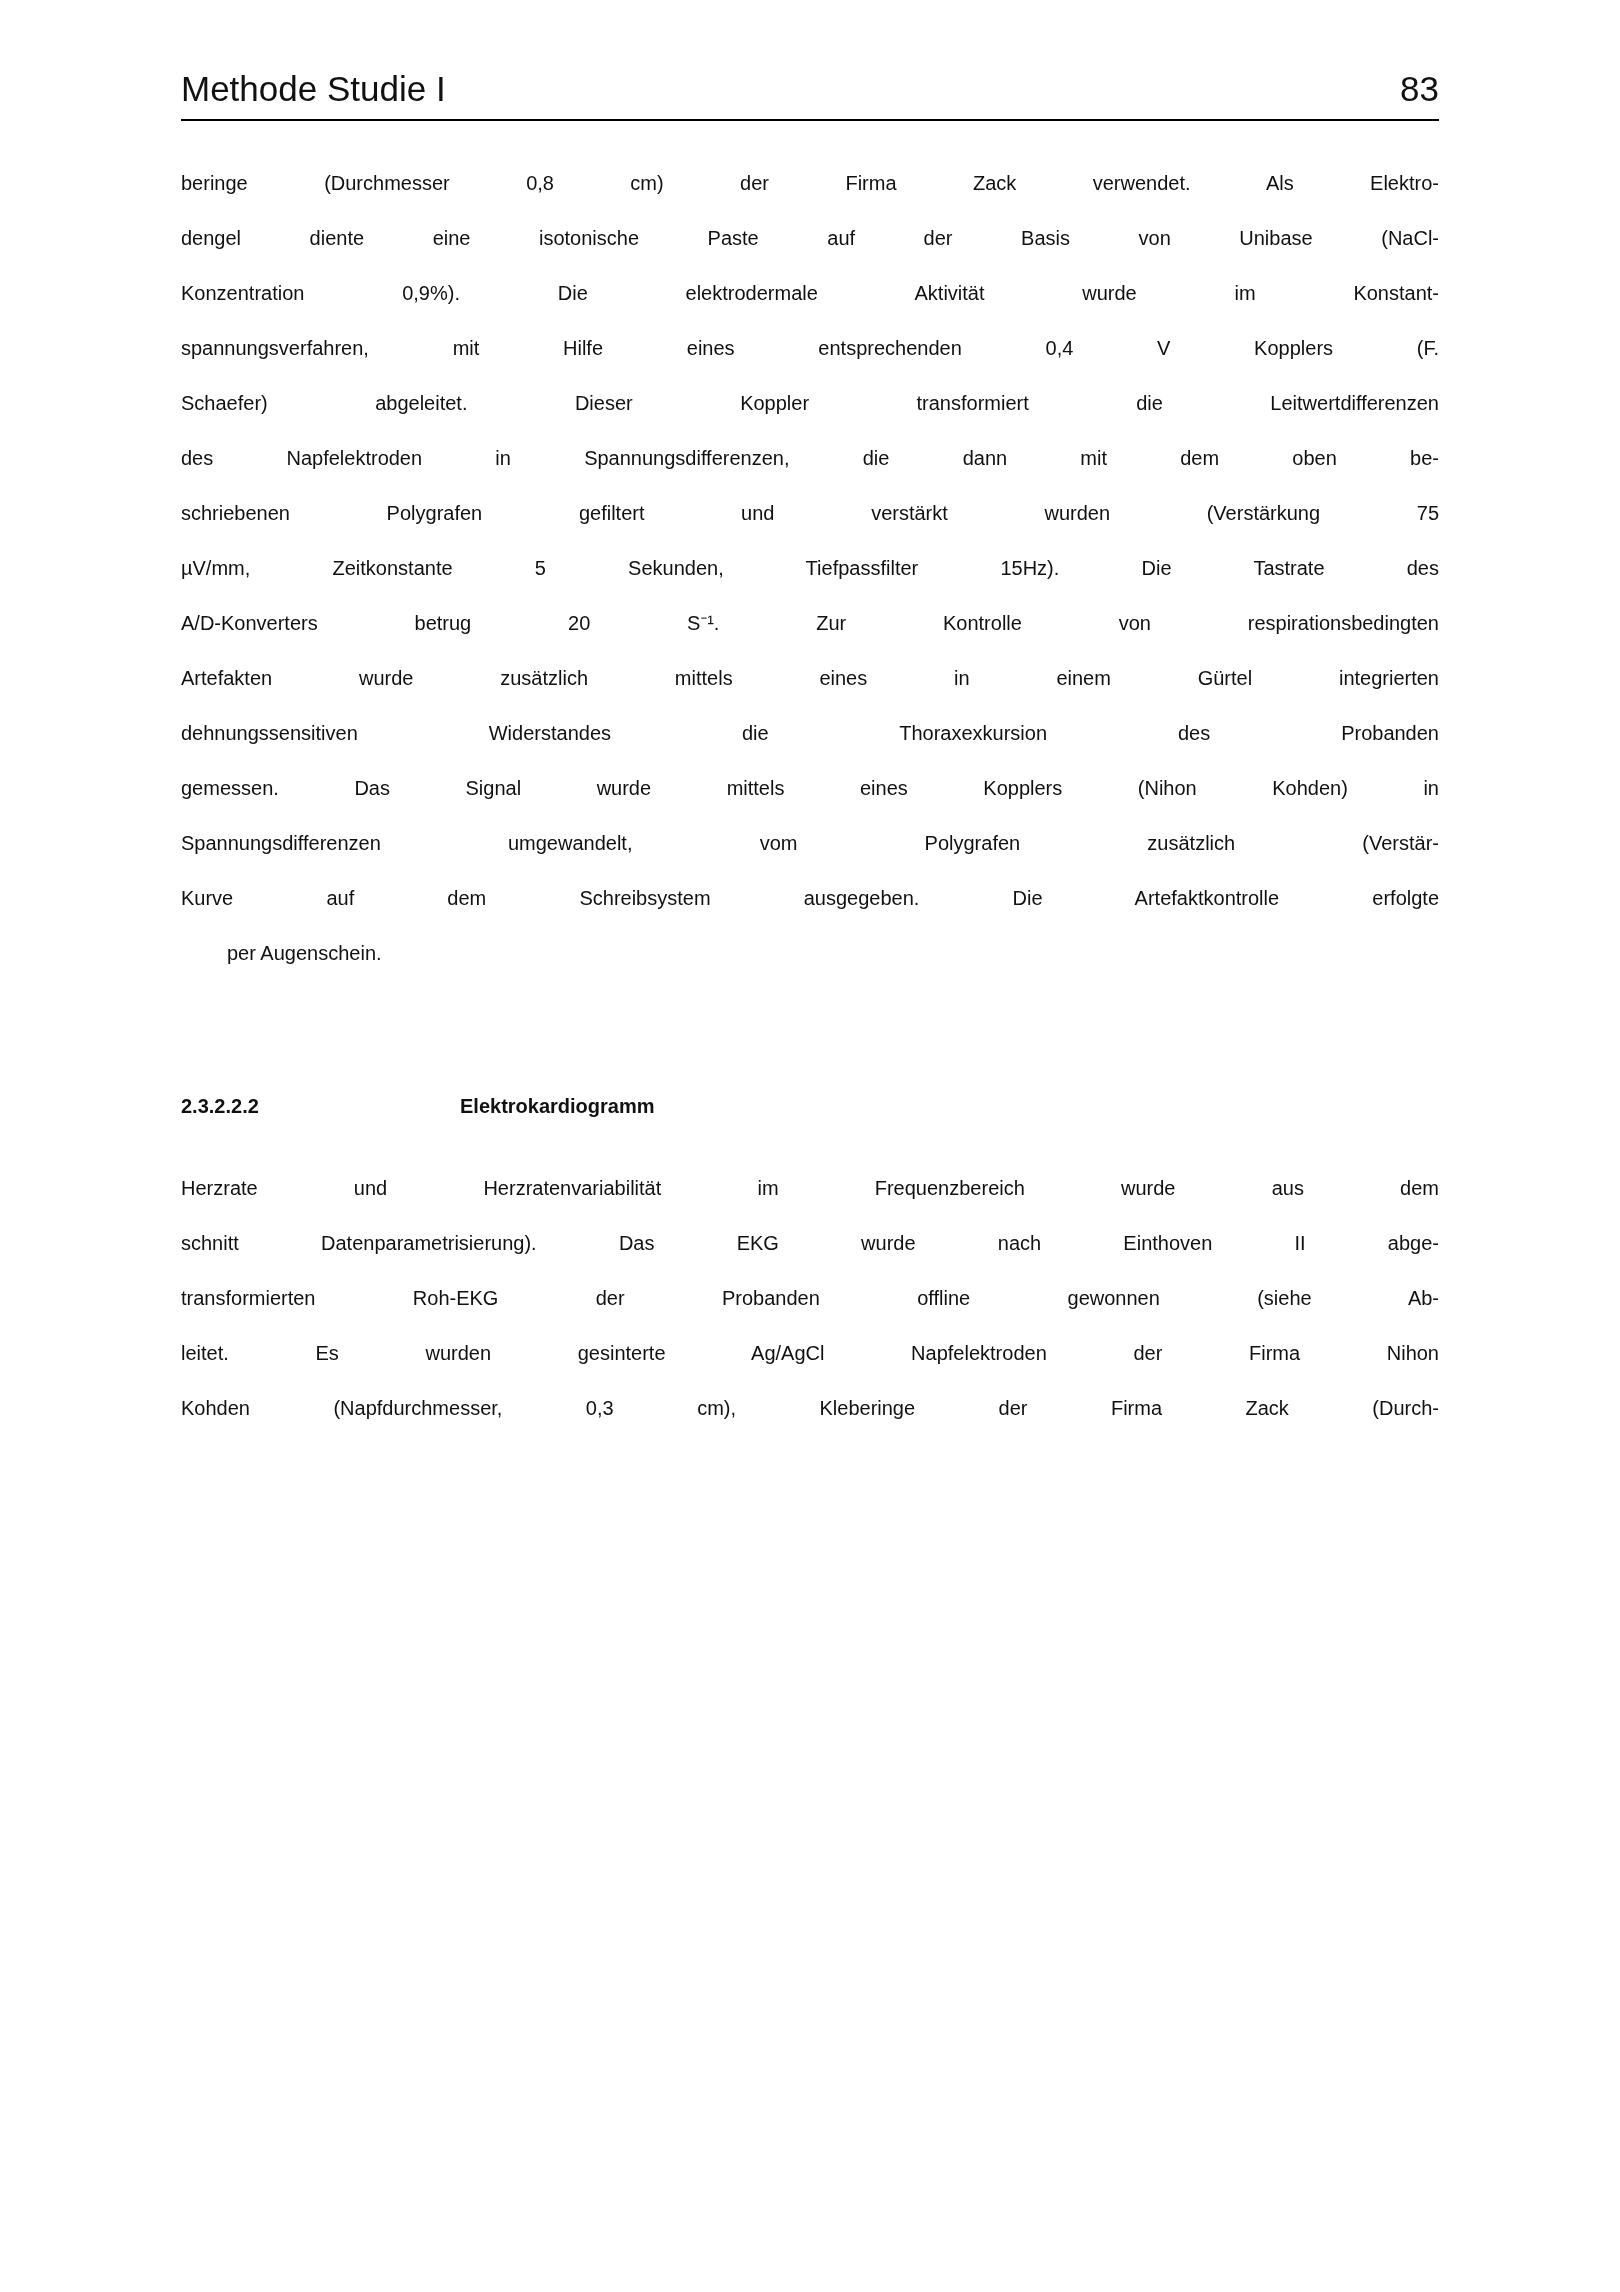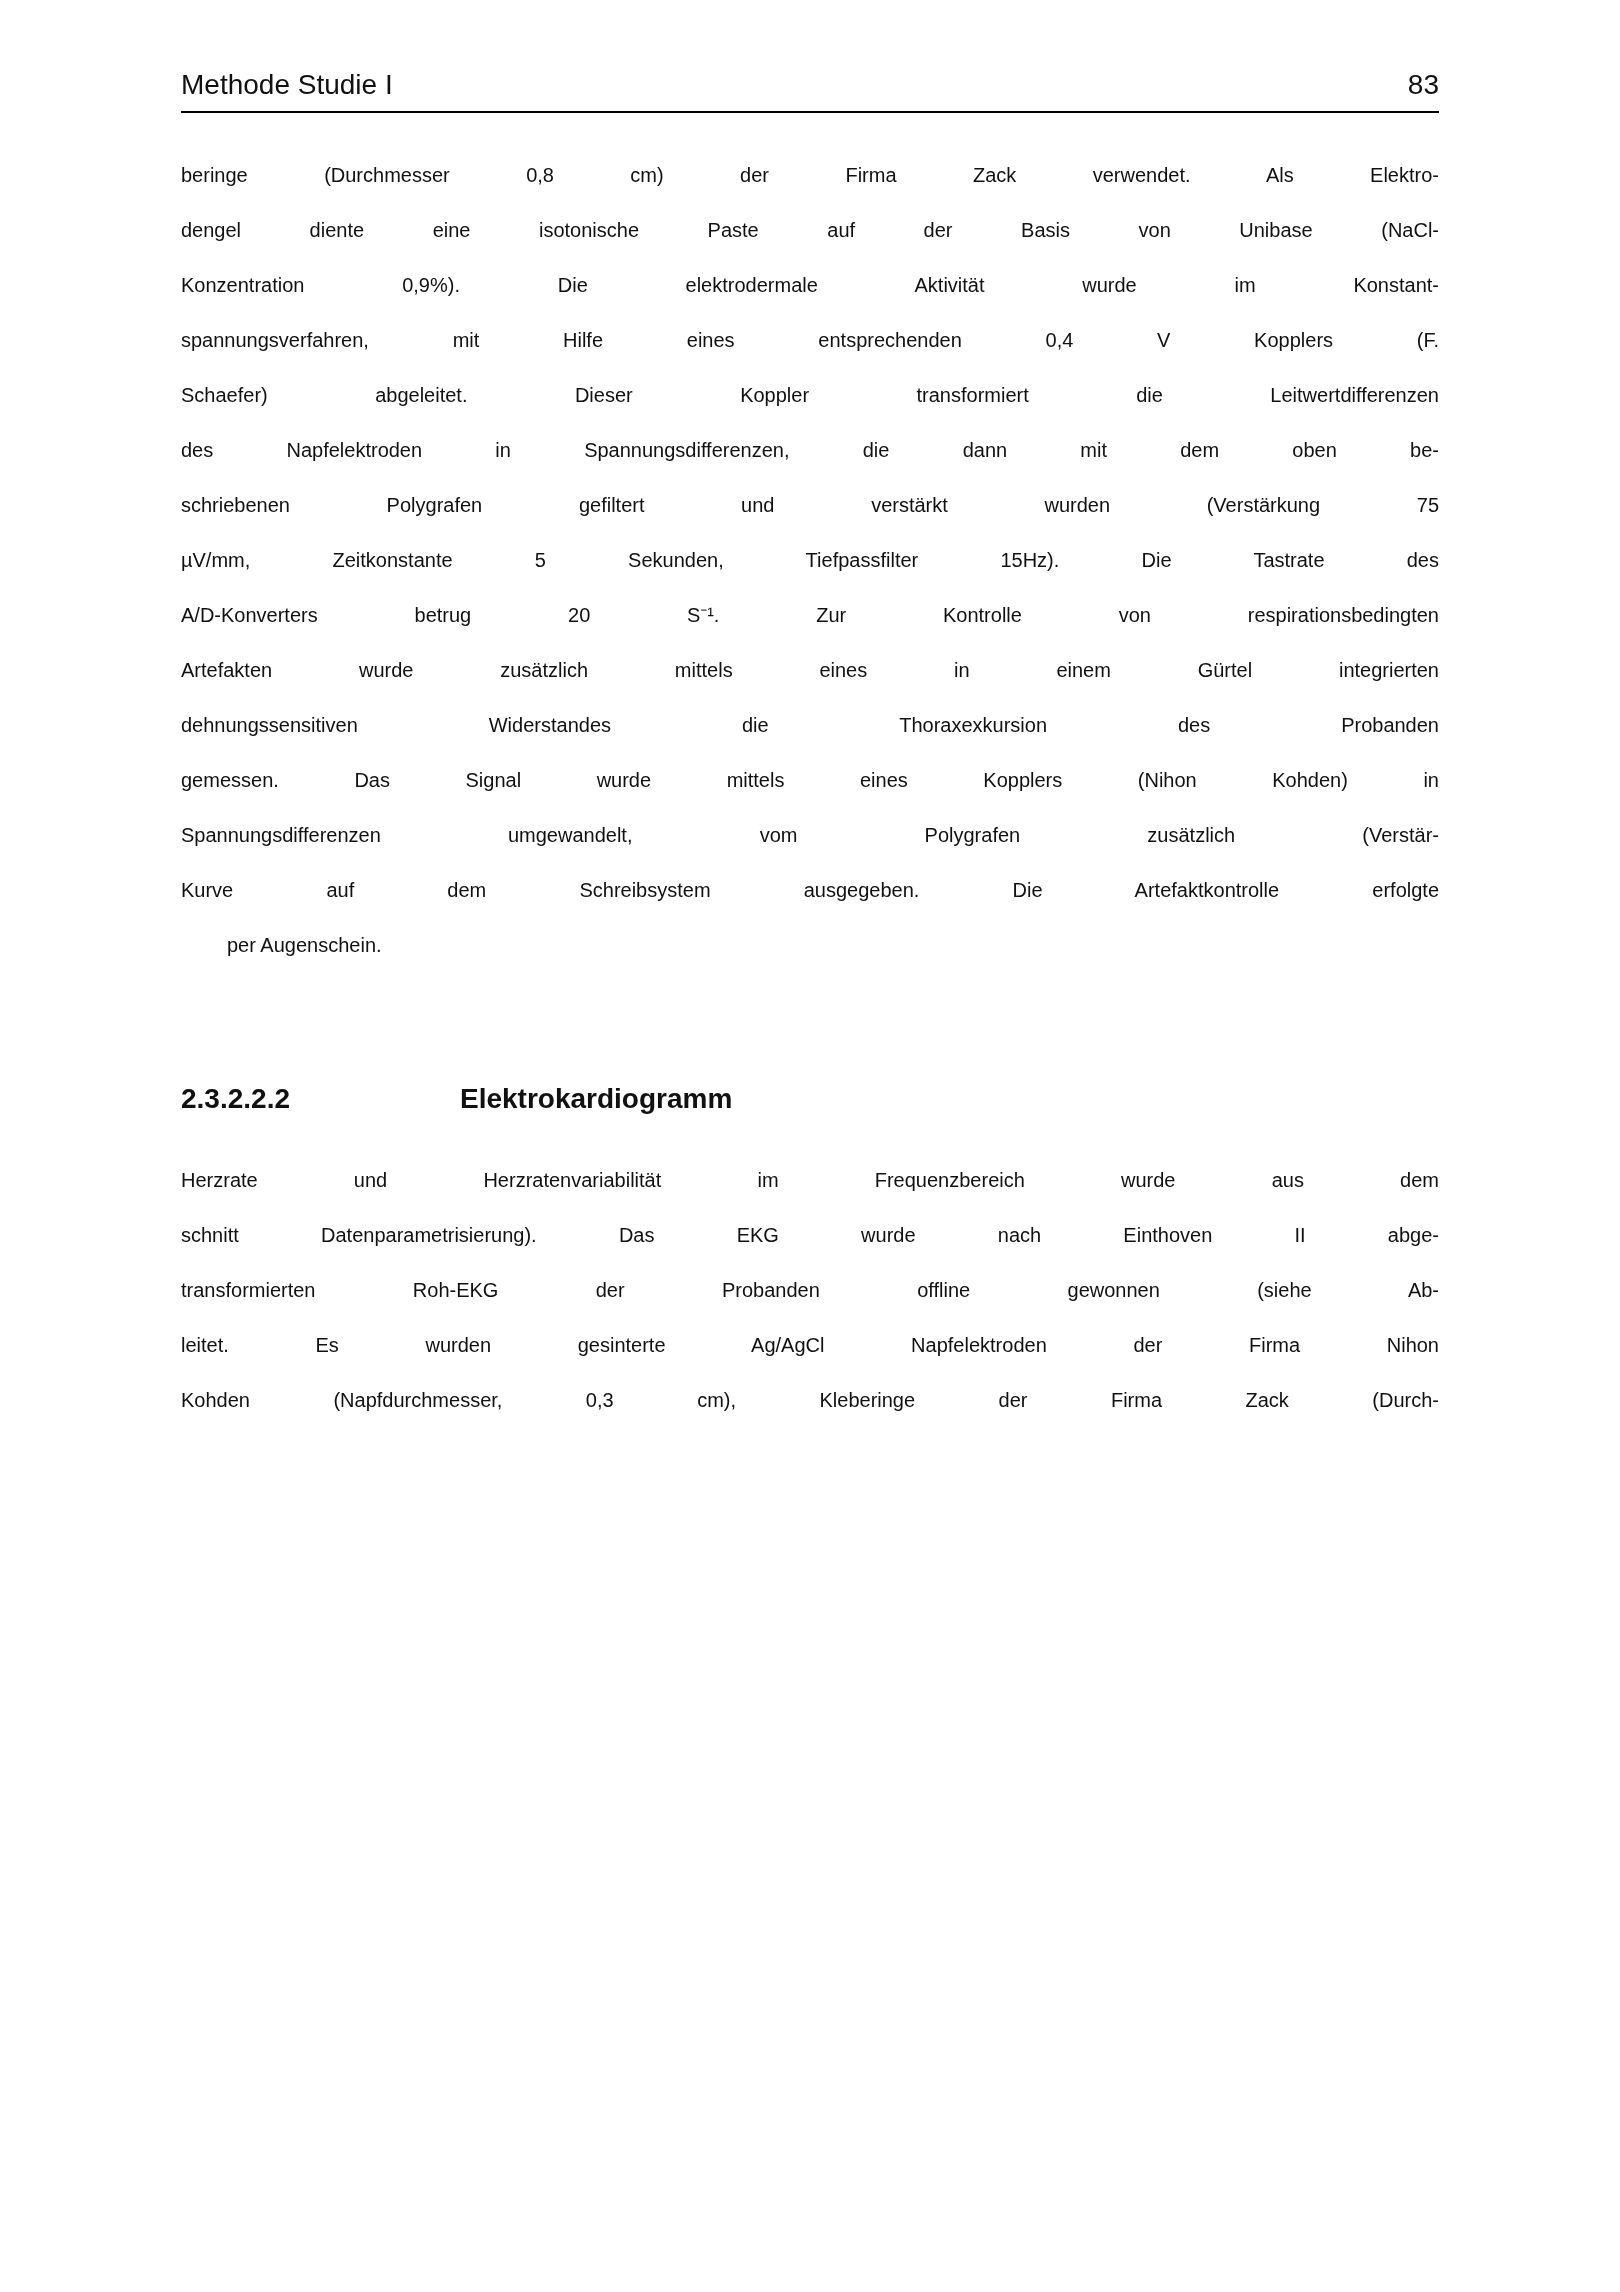--- a/index.html
+++ b/index.html
@@ -18,41 +18,41 @@
   .page {
     position: absolute;
     left: 181px;
     top: 69px;
     width: 1258px;
   }
   .running-header {
     display: flex;
     justify-content: space-between;
     align-items: flex-end;
-    font-size: 28px;
+    font-size: 35px;
     padding-bottom: 9.8px;
     border-bottom: 2.9px solid #000000;
   }
   .body-text {
     margin-top: 35px;
     font-size: 20px;
   }
   .line {
     line-height: 55px;
     text-align: justify;
     text-align-last: justify;
   }
   .line.last {
     text-align: left;
     text-align-last: left;
     margin-left: 46px;
   }
   .section-heading {
     display: flex;
-    font-size: 28px;
+    font-size: 20px;
     font-weight: bold;
     margin-top: 98px;
     margin-bottom: 27.4px;
     line-height: 55px;
   }
   .section-number {
     flex: 0 0 auto;
     width: 279px;
   }
   .section-title {

